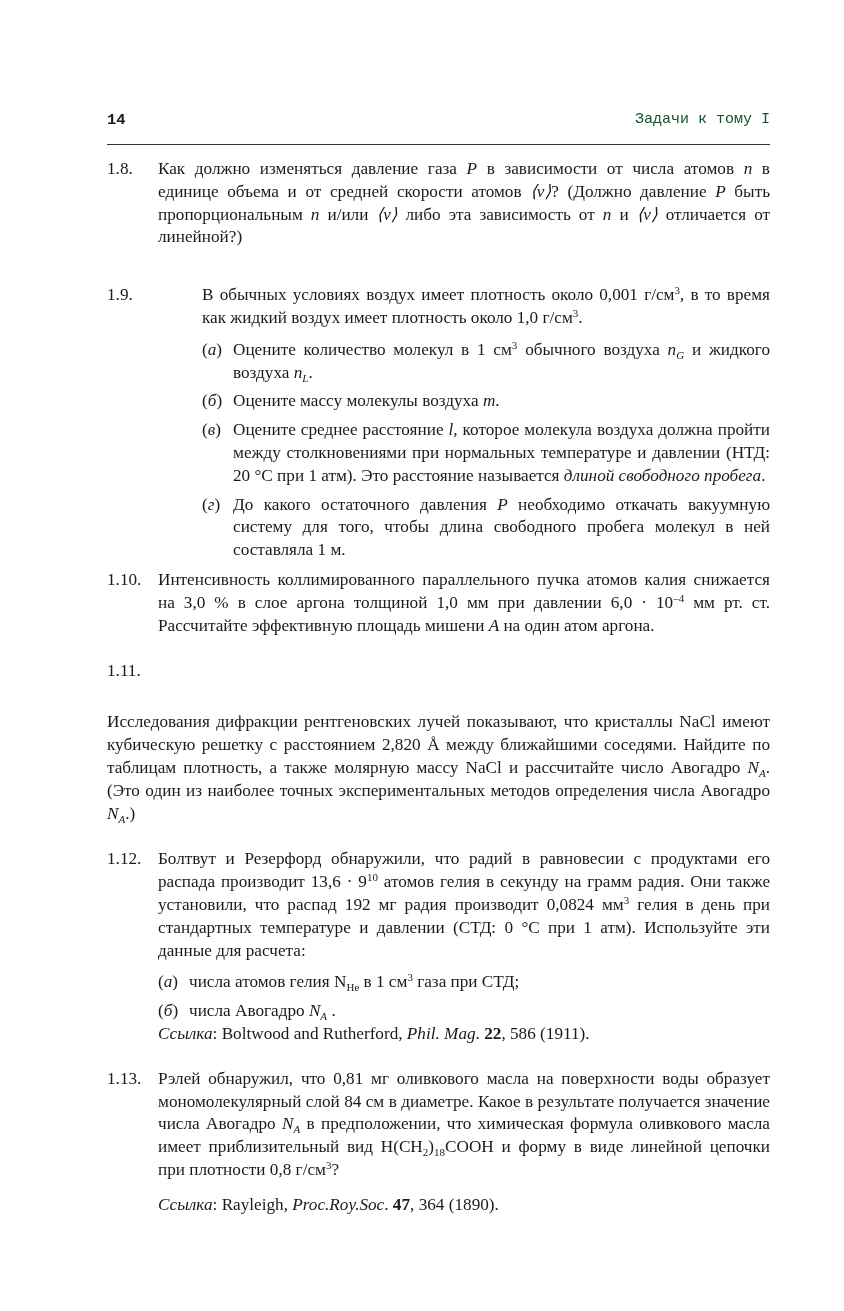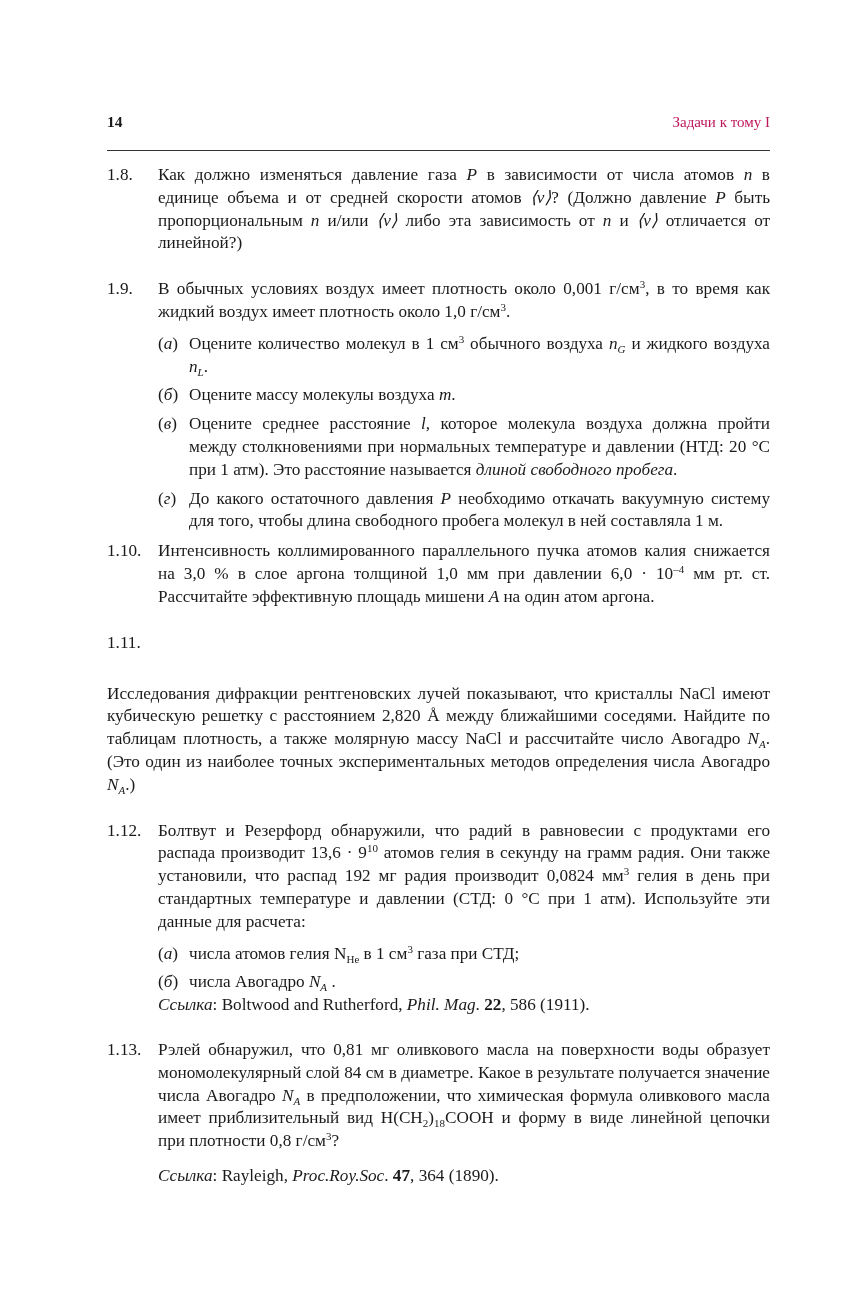--- a/index.html
+++ b/index.html
@@ -1,20 +1,20 @@
 <!DOCTYPE html>
 <html><head>
 <meta charset="utf-8">
 <style>
   html, body { margin: 0; padding: 0; background: #ffffff; }
   body { width: 844px; height: 1311px; position: relative; overflow: hidden; color: #1a1a1a; }
   .page { position: absolute; left: 107px; top: 112px; width: 663px; font-family: "Liberation Serif", serif; font-size: 17.2px; line-height: 22.8px; }
-  .running-head { display: flex; justify-content: space-between; align-items: center; font-family: Liberation Serif, serif; border-bottom: 1.5px solid #333; padding-bottom: 18px; height: 20px; }
+  .running-head { display: flex; justify-content: space-between; align-items: flex-end; font-family: Liberation Mono, monospace; border-bottom: 1.5px solid #333; padding-bottom: 12px; height: 20px; }
   .page-num { font-weight: bold; font-size: 15.5px; }
-  .head-title { font-size: 15px; color: #be185d; }
+  .head-title { font-size: 15px; color: #14532d; }
   .problem { display: flex; margin-top: 0; }
   .pnum { flex: 0 0 51px; font-weight: normal; }
   .pbody { flex: 1; text-align: justify; }
   .pbody p { margin: 0; }
   .sub { display: flex; margin-top: 6px; }
   .sub-label { flex: 0 0 31px; font-style: italic; }
   .sub-label .par { font-style: normal; }
   .sub-text { flex: 1; text-align: justify; }
   .ref { margin-top: 7px; }
   i, .it { font-style: italic; }
@@ -31,21 +31,21 @@
     <span class="head-title">Задачи к тому I</span>
   </div>
 
   <div class="problem" style="margin-top:13px;">
     <span class="pnum">1.8.</span>
     <div class="pbody">
       <span>Как должно изменяться давление газа </span><i>P</i><span> в зависимости от числа атомов </span><i>n</i><span> в единице объема и от  средней скорости атомов </span><i>⟨v⟩</i><span>? (Должно давление </span><i>P</i><span> быть пропорциональным </span><i>n</i><span> и/или </span><i>⟨v⟩</i><span> либо эта зависимость от </span><i>n</i><span> и </span><i>⟨v⟩</i><span> отличается от линейной?)</span>
     </div>
   </div>
 
-  <div class="problem" style="margin-top:23px;">
+  <div class="problem" style="margin-top:35px;gap:44px;">
     <span class="pnum">1.9.</span>
     <div class="pbody">
       <p><span>В обычных условиях воздух имеет плотность около 0,001 г/см</span><sup>3</sup><span>, в то время как жидкий воздух имеет плотность около 1,0 г/см</span><sup>3</sup><span>.</span></p>
 
       <div class="sub" style="margin-top:9px;">
         <span class="sub-label"><span class="par">(</span><span>а</span><span class="par">)</span></span>
         <span class="sub-text"><span>Оцените количество молекул в 1 см</span><sup>3</sup><span> обычного воздуха </span><i>n</i><sub class="it">G</sub><span> и жидкого воздуха </span><i>n</i><sub class="it">L</sub><span>.</span></span>
       </div>
 
       <div class="sub">

